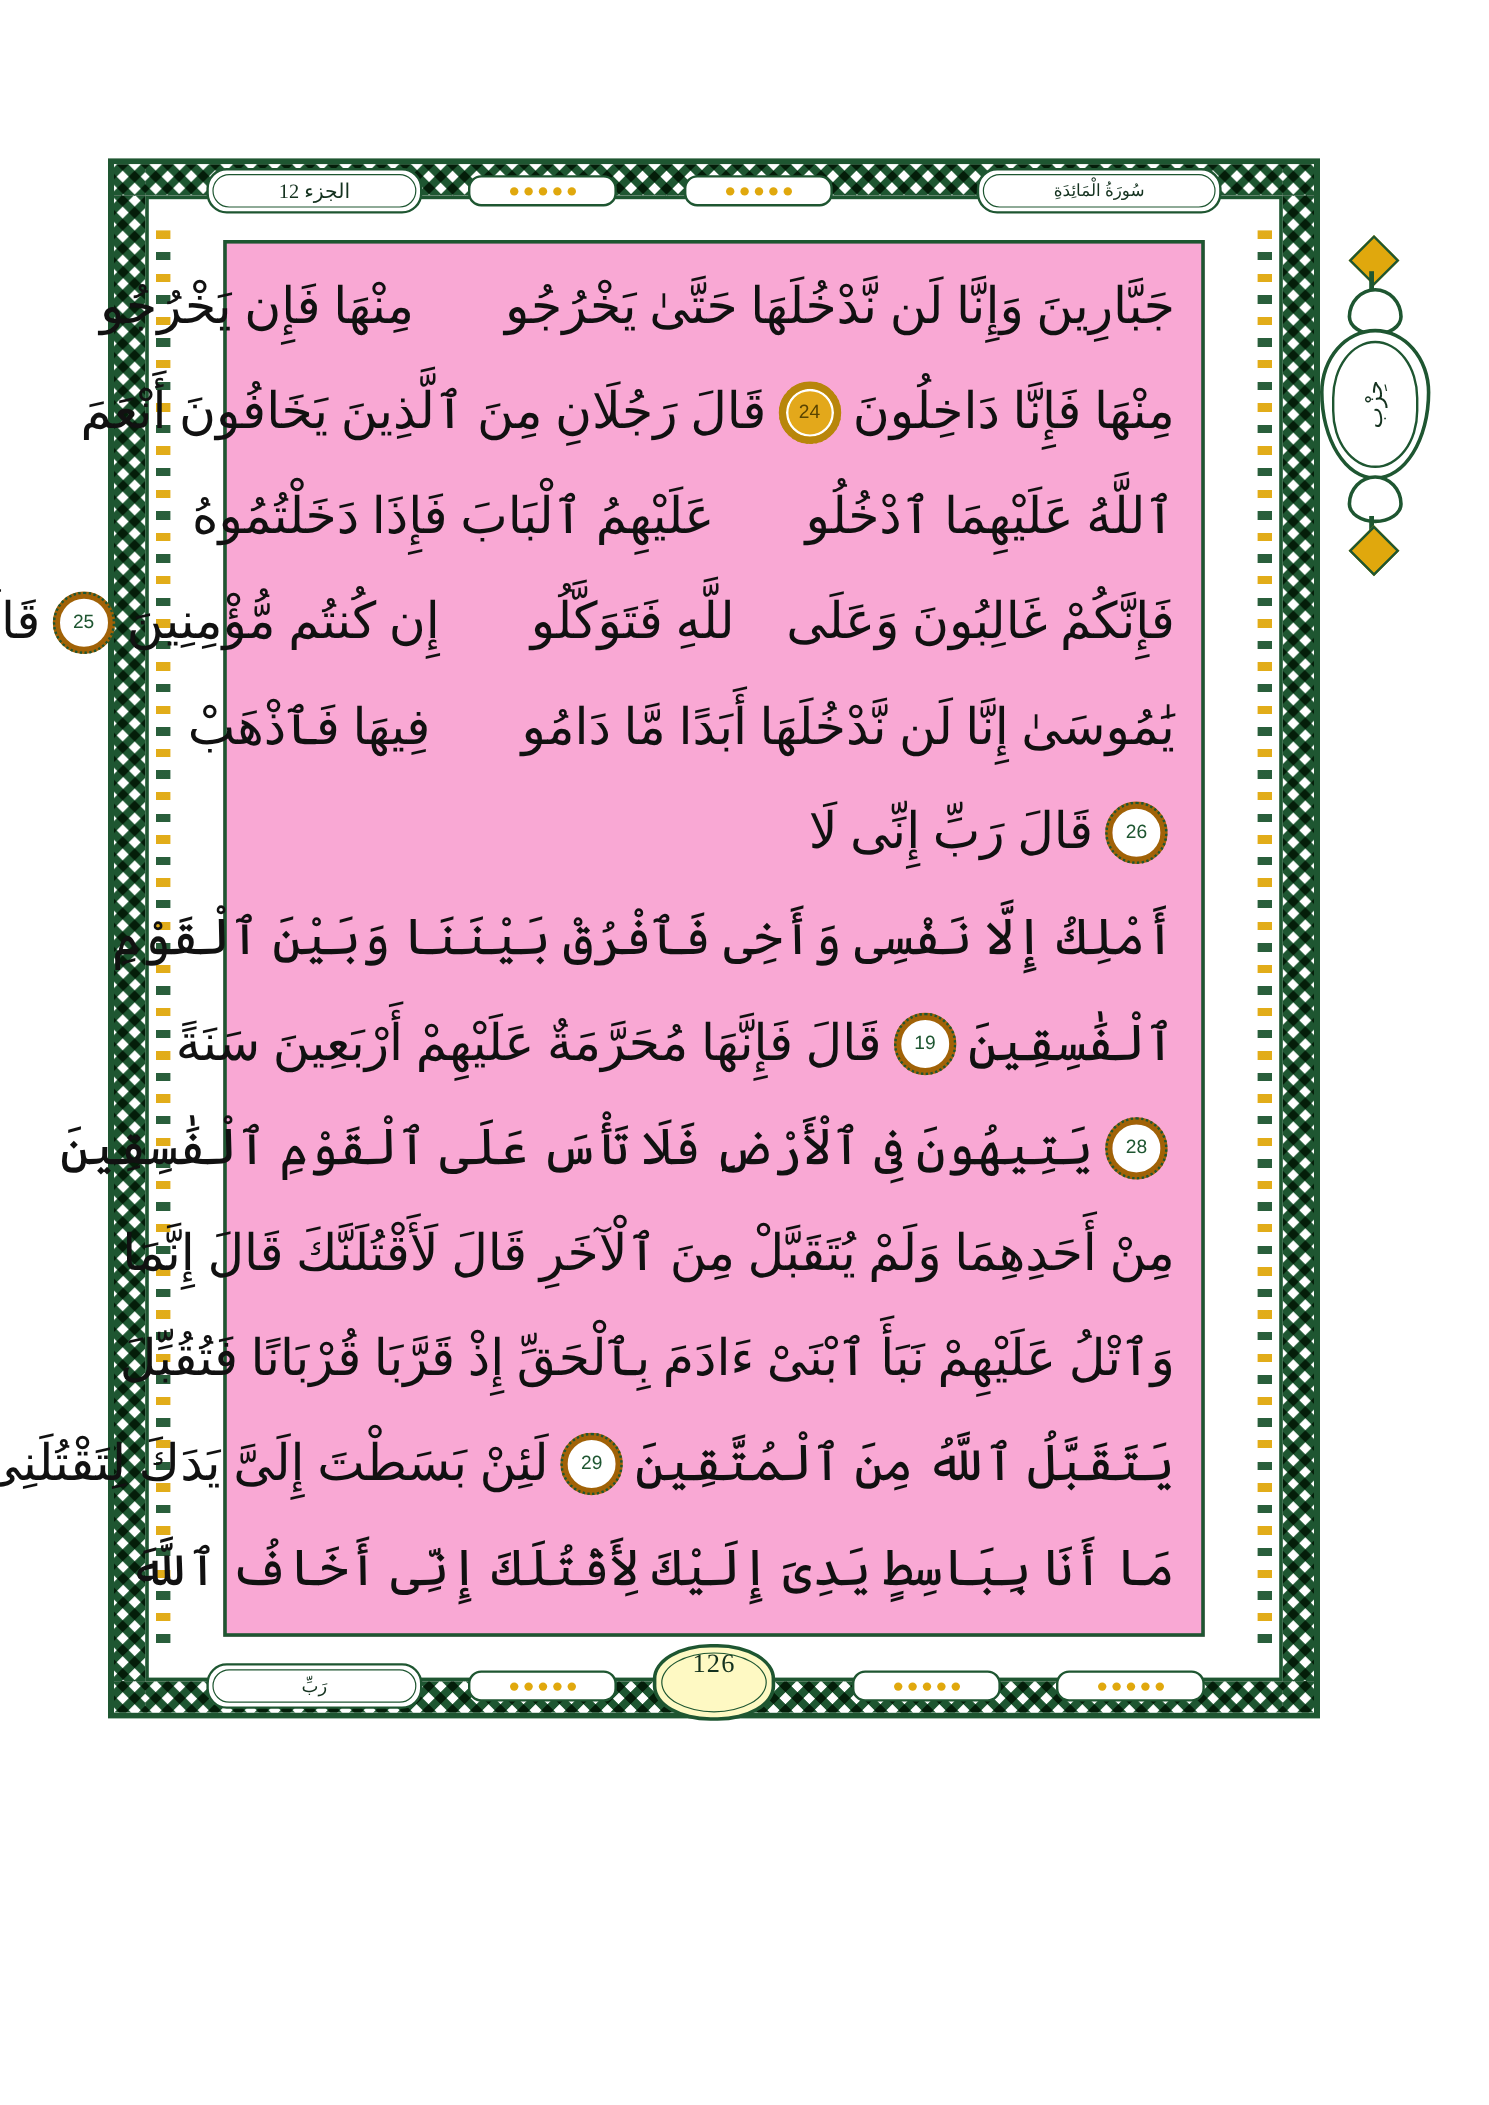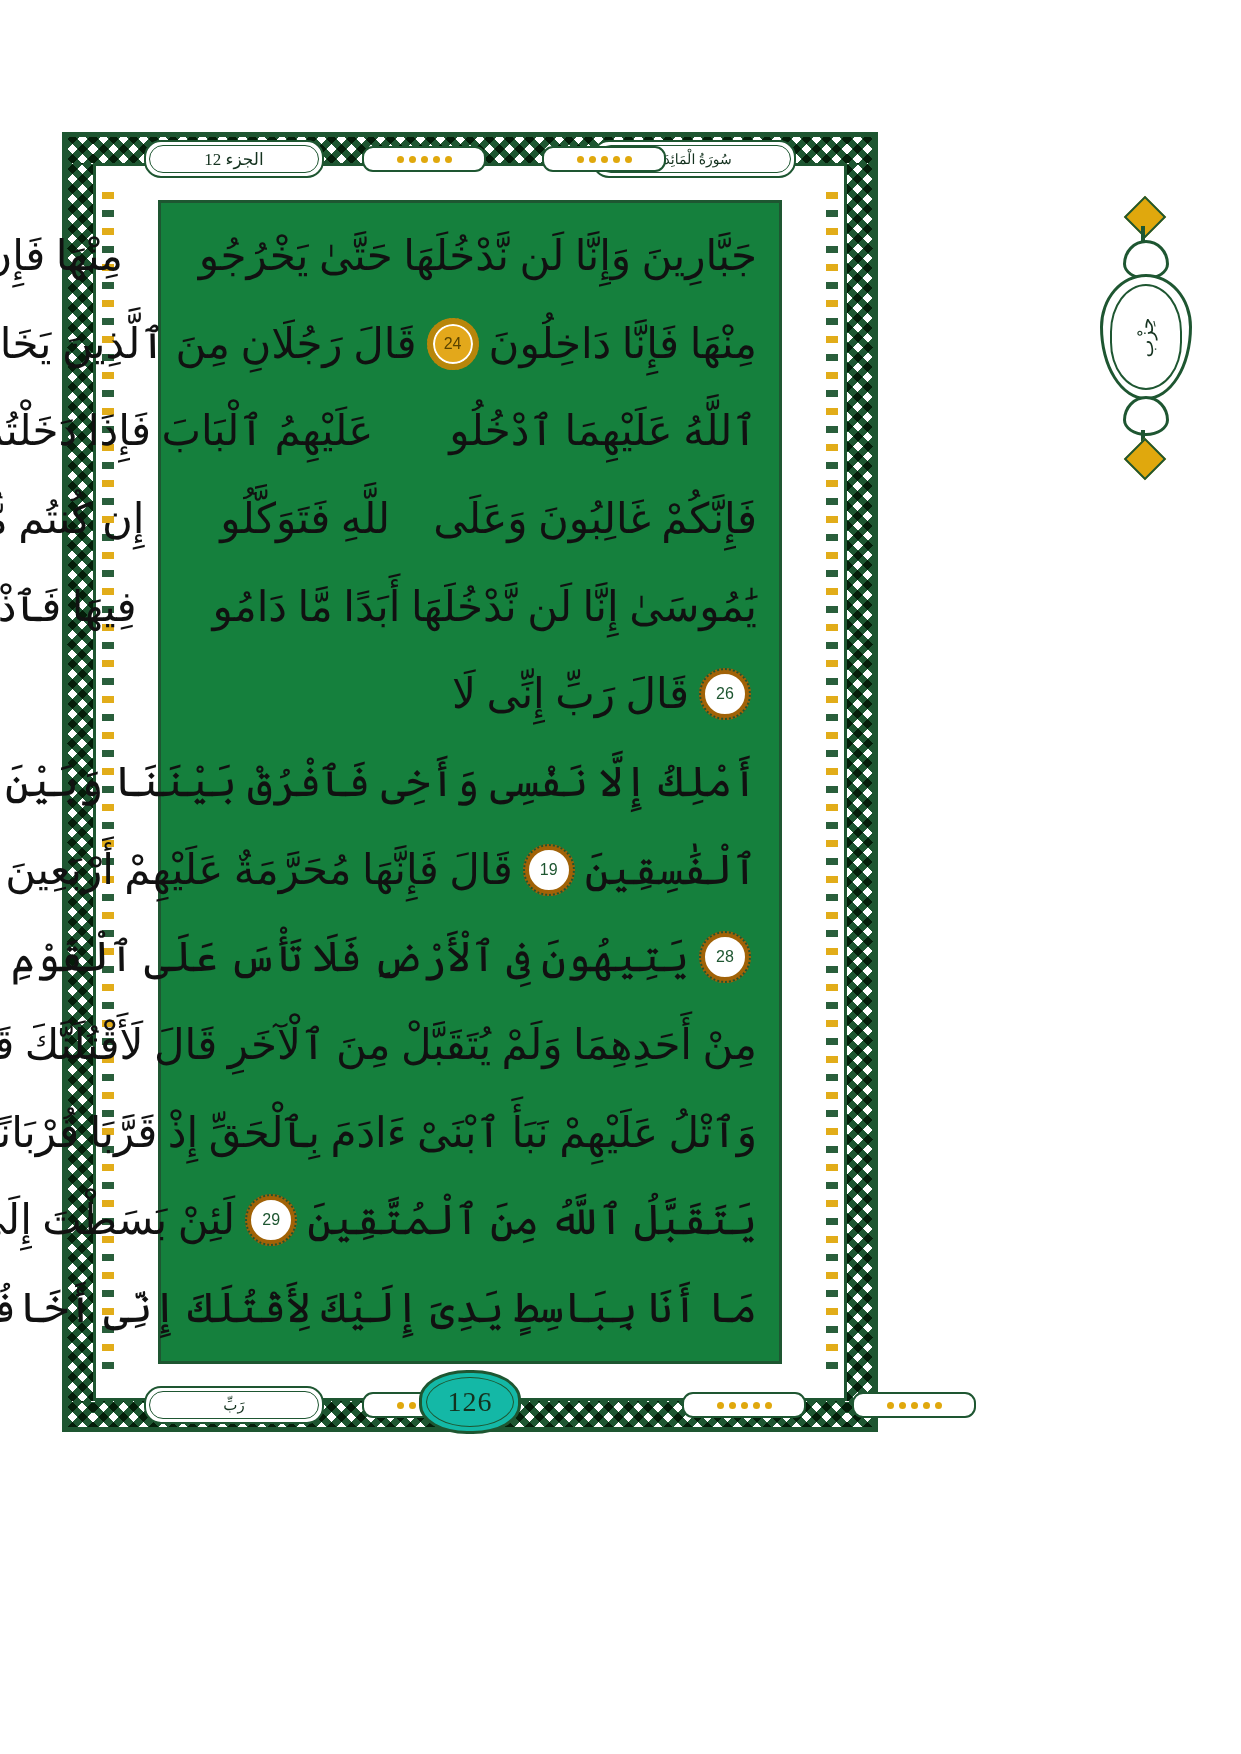--- a/index.html
+++ b/index.html
@@ -11,23 +11,23 @@
     width: 1241px;
     height: 1754px;
     font-family: "Liberation Serif", serif;
     position: relative;
     overflow: hidden;
   }
 
   
   .page {
     position: absolute;
-    left: 62px;
+    left: 90px;
     top: 132px;
-    width: 816px;
+    width: 1010px;
     height: 1300px;
     box-sizing: border-box;
   }
 
   
   .frame-outer {
     position: absolute;
     inset: 0;
     border: 5px solid #1e5631;
     box-sizing: border-box;
@@ -70,21 +70,21 @@
 
   
   .text-field {
     position: absolute;
     left: 96px;
     right: 96px;
     top: 68px;
     bottom: 68px;
     border: 3px solid #1e5631;
     box-sizing: border-box;
-    background: #15803d;
+    background: #f9a8d4;
   }
 
   
   .cartouche {
     position: absolute;
     height: 34px;
     border: 2px solid #1e5631;
     border-radius: 17px / 17px;
     background: #ffffff;
     display: flex;
@@ -131,23 +131,23 @@
 
   
   .page-num {
     position: absolute;
     left: 50%;
     bottom: -2px;
     transform: translateX(-50%);
     width: 96px; height: 58px;
     border: 3px solid #1e5631;
     border-radius: 48px / 29px;
-    background: #14b8a6;
-    display: flex; align-items: center; justify-content: center;
-    font-size: 28px; color: #14321f; letter-spacing: 1px;
+    background: #fef9c3;
+    display: flex; align-items: flex-start; justify-content: center;
+    font-size: 22px; color: #14321f; letter-spacing: 1px;
   }
   .page-num .ring {
     position: absolute; inset: 4px;
     border: 1px solid #1e5631;
     border-radius: 44px / 25px;
   }
 
   
   .lines {
     position: absolute;

